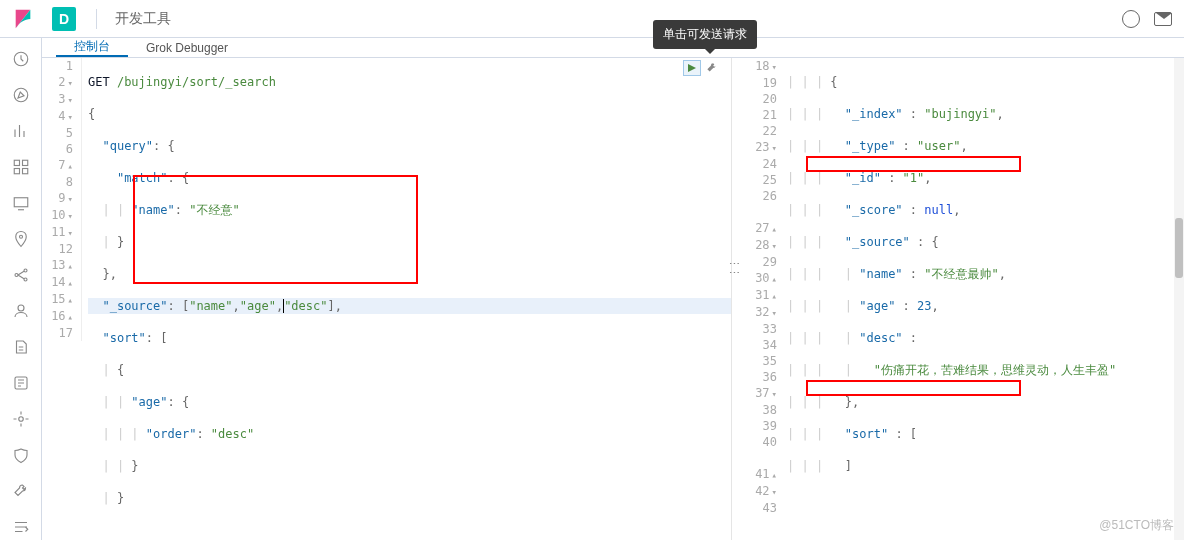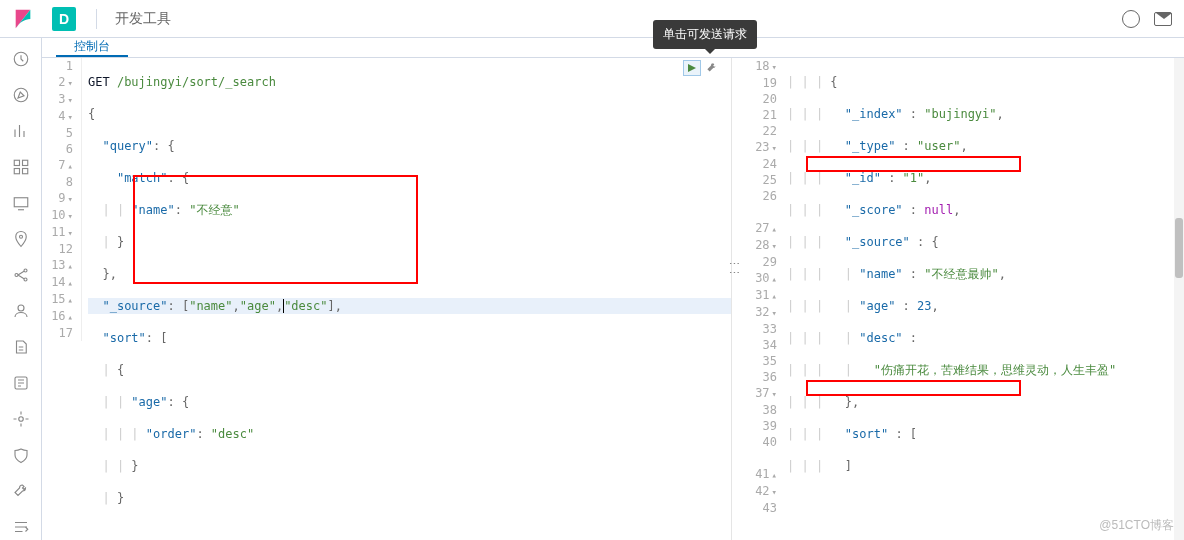--- a/index.html
+++ b/index.html
@@ -29,21 +29,21 @@
 .editor-right{flex:1;position:relative;overflow:hidden}
 .gutter{width:40px;background:#fff;text-align:right;padding-right:8px;color:#aaa;font-family:Menlo,Consolas,monospace;font-size:12px;line-height:16px;float:left;border-right:1px solid #eee}
 .code{margin-left:40px;font-family:Menlo,Consolas,monospace;font-size:12px;line-height:16px;padding-left:6px;white-space:pre}
 .hl-line{background:#e8f0fa}
 .fold{color:#aaa;margin-left:2px;font-size:9px}
 .kw{color:#0f172a}
 .path{color:#4a8a3e}
 .key{color:#1a6aa8}
 .str{color:#4a8a3e}
 .pun{color:#666}
-.null{color:#a21caf}
+.null{color:#1d4ed8}
 .num{color:#1a6aa8}
 .redbox1{position:absolute;border:2px solid red;left:91px;top:117px;width:285px;height:109px;pointer-events:none}
 .redbox2{position:absolute;border:2px solid red;left:74px;top:98px;width:215px;height:16px;pointer-events:none}
 .redbox3{position:absolute;border:2px solid red;left:74px;top:322px;width:215px;height:16px;pointer-events:none}
 .run-btns{position:absolute;right:10px;top:2px;display:flex;gap:2px;align-items:center;z-index:5}
 .run-btn{width:18px;height:16px;border:1px solid #a0c8e8;background:#eaf3fa;display:flex;align-items:center;justify-content:center;cursor:pointer}
 .run-btn svg{width:10px;height:10px;fill:#4a8a3e}
 .wrench-btn{width:18px;height:16px;display:flex;align-items:center;justify-content:center;cursor:pointer}
 .wrench-btn svg{width:14px;height:14px;fill:#888}
 .tooltip{position:absolute;background:#3a3a3a;color:#fff;font-size:12px;padding:6px 10px;border-radius:3px;top:-40px;left:-30px;white-space:nowrap}
@@ -159,20 +159,21 @@
         <svg viewBox="0 0 24 24">
           <path d="M4 6h16M4 12h16M4 18h10"></path>
           <path d="M18 18l3-3-3-3" fill="none"></path>
         </svg>
       </div>
   </div>
 
   <div class="main">
     <div class="tabs">
       <div class="tab active">控制台</div>
+      <div class="tab">Grok Debugger</div>
     </div>
 
     <div class="editor-wrap">
 
       <div class="editor-left">
         <div class="run-btns">
           <div class="tooltip">单击可发送请求</div>
           <div class="run-btn">
               <svg viewBox="0 0 10 10">
                 <path d="M1 1v8l8-4z"></path>

